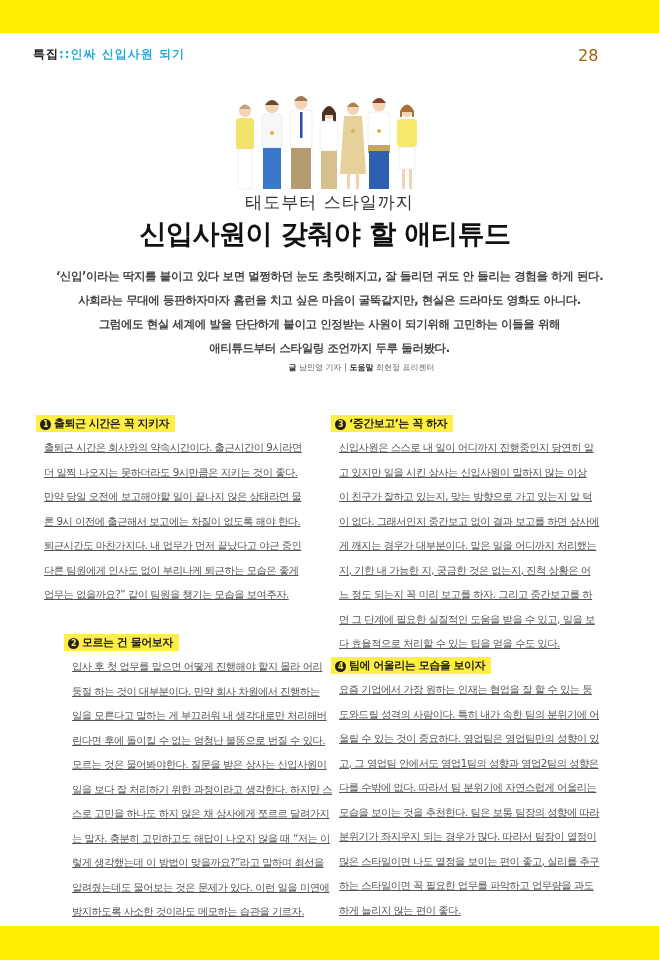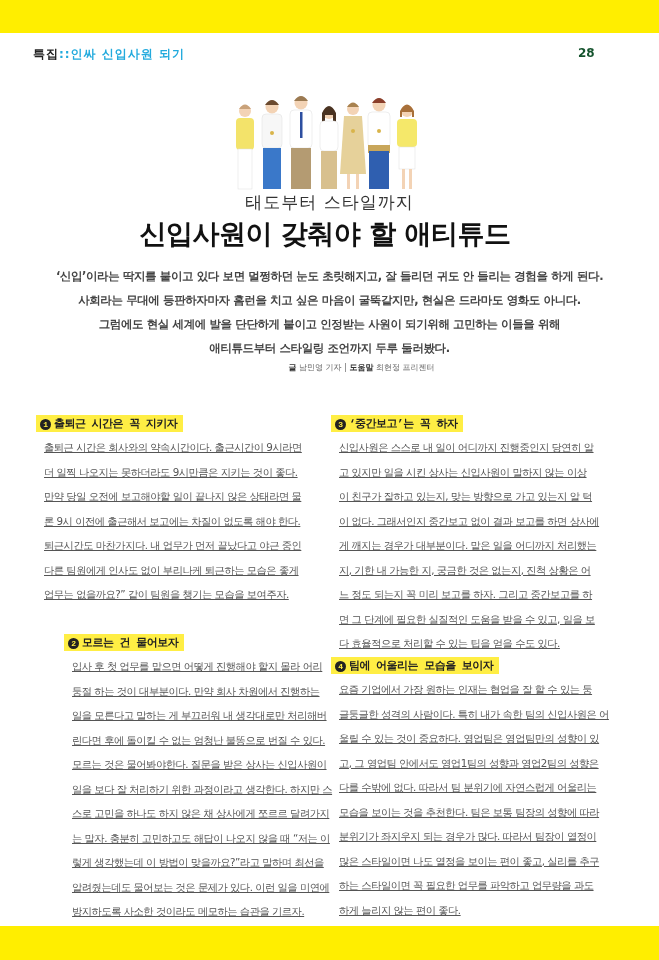--- a/index.html
+++ b/index.html
@@ -6,35 +6,35 @@
   html, body { width: 659px; height: 960px; background: #ffffff; overflow: hidden; }
   body { position: relative; font-family: "DejaVu Sans", "Liberation Sans", sans-serif; color: #333; }
 
   .top-bar { position: absolute; left: 0; top: 0; width: 659px; height: 33px; background: #ffee00; }
   .bottom-bar { position: absolute; left: 0; top: 926px; width: 659px; height: 34px; background: #ffee00; }
 
   .running-head { position: absolute; left: 33px; top: 46px; font-size: 12px; font-weight: bold; letter-spacing: 1px; }
   .running-head .rh-section { color: #222; }
   .running-head .rh-sep { color: #22aadd; }
   .running-head .rh-topic { color: #22aadd; }
-  .page-number { position: absolute; left: 578px; top: 46px; font-size: 12px; font-weight: bold; color: #14532d; }
+  .page-number { position: absolute; left: 578px; top: 46px; font-size: 16px; font-weight: normal; color: #a16207; }
 
   .illustration { position: absolute; left: 225px; top: 93px; width: 208px; height: 98px; }
 
   .subtitle { position: absolute; left: 0; top: 191px; width: 659px; text-align: center; font-size: 17px; color: #333; letter-spacing: 1px; }
   .main-title { position: absolute; left: 0; top: 216px; width: 650px; text-align: center; font-size: 27px; font-weight: bold; color: #111; letter-spacing: -0.5px; }
 
   .lead { position: absolute; left: 20px; top: 264px; width: 619px; text-align: center; }
   .lead p { font-size: 11.5px; font-weight: bold; color: #444; line-height: 24px; letter-spacing: -0.4px; }
 
   .byline { position: absolute; left: 0; top: 362px; width: 659px; text-align: center; font-size: 8px; color: #666; margin-left: 32px; }
   .byline b { color: #333; }
 
   .section { position: absolute; width: 282px; }
-  .sec-heading { display: inline-block; background: #ffee44; padding: 1px 6px 1px 4px; font-size: 11px; font-weight: bold; color: #222; letter-spacing: -0.5px; margin-left: -8px; font-family: Liberation Mono, monospace; }
+  .sec-heading { display: inline-block; background: #ffee44; padding: 1px 6px 1px 4px; font-size: 11px; font-weight: bold; color: #222; letter-spacing: -0.5px; margin-left: -8px; }
   .sec-heading .num { display: inline-block; width: 11px; height: 11px; border-radius: 50%; background: #222; color: #ffee44; font-size: 8px; text-align: center; line-height: 11px; margin-right: 3px; vertical-align: 0px; }
   .sec-body { margin-top: 3px; font-size: 10.3px; color: #555; line-height: 24.5px; letter-spacing: -0.5px; text-align: justify; word-break: keep-all; }
   .sec-body span { display: block; white-space: nowrap; text-decoration: underline; }
 </style>
 </head>
 <body>
 
 <div class="top-bar"></div>
 
 <div class="running-head">
@@ -170,21 +170,21 @@
     <span>다 효율적으로 처리할 수 있는 팁을 얻을 수도 있다.</span>
   </div>
 </div>
 
 <div class="section" style="left:339px; top:654px;">
   <div class="sec-heading">
     <span class="num">4</span><span>팀에 어울리는 모습을 보이자</span>
   </div>
   <div class="sec-body">
     <span>요즘 기업에서 가장 원하는 인재는 협업을 잘 할 수 있는 둥</span>
-    <span>글둥글한 성격의 사람이다. 특히 내가 속한 팀의 신입사원은 어</span>
+    <span>도와드릴 성격의 사람이다. 특히 내가 속한 팀의 분위기에 어</span>
     <span>울릴 수 있는 것이 중요하다. 영업팀은 영업팀만의 성향이 있</span>
     <span>고, 그 영업팀 안에서도 영업1팀의 성향과 영업2팀의 성향은</span>
     <span>다를 수밖에 없다. 따라서 팀 분위기에 자연스럽게 어울리는</span>
     <span>모습을 보이는 것을 추천한다. 팀은 보통 팀장의 성향에 따라</span>
     <span>분위기가 좌지우지 되는 경우가 많다. 따라서 팀장이 열정이</span>
     <span>많은 스타일이면 나도 열정을 보이는 편이 좋고, 실리를 추구</span>
     <span>하는 스타일이면 꼭 필요한 업무를 파악하고 업무량을 과도</span>
     <span>하게 늘리지 않는 편이 좋다.</span>
   </div>
 </div>

